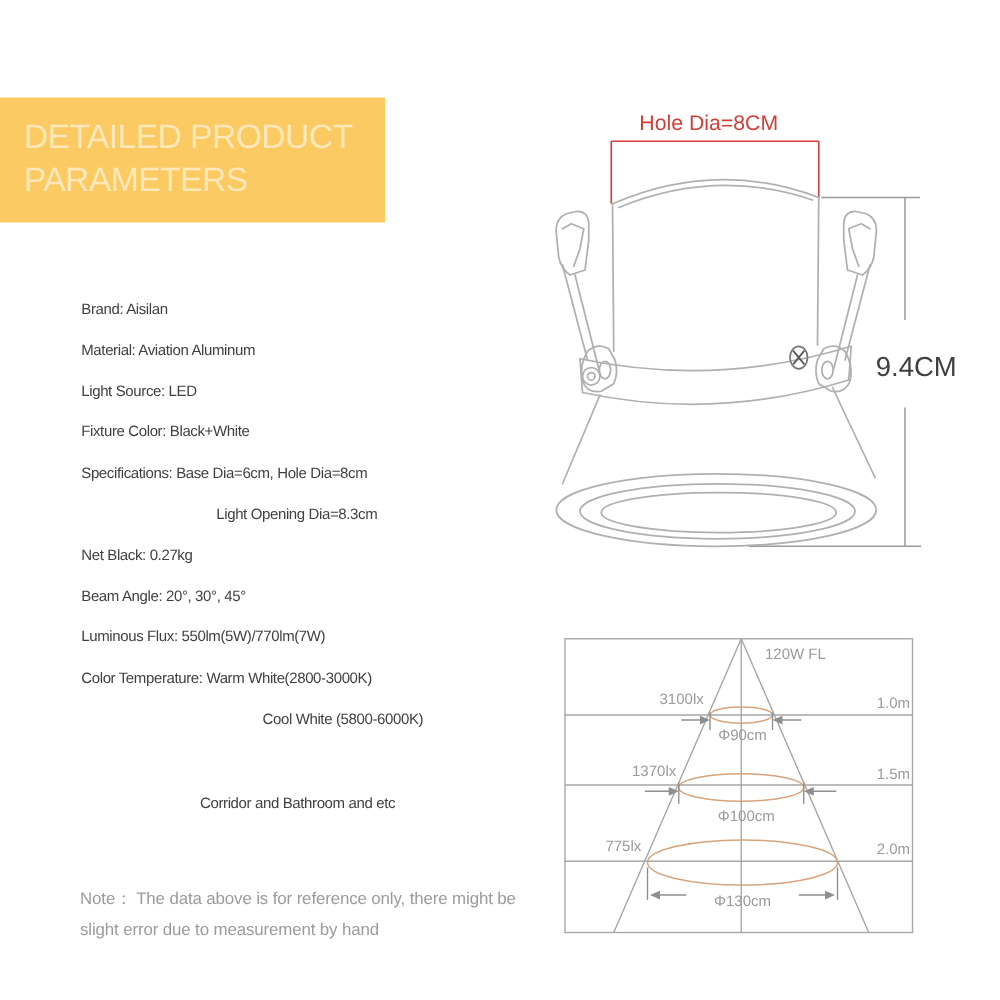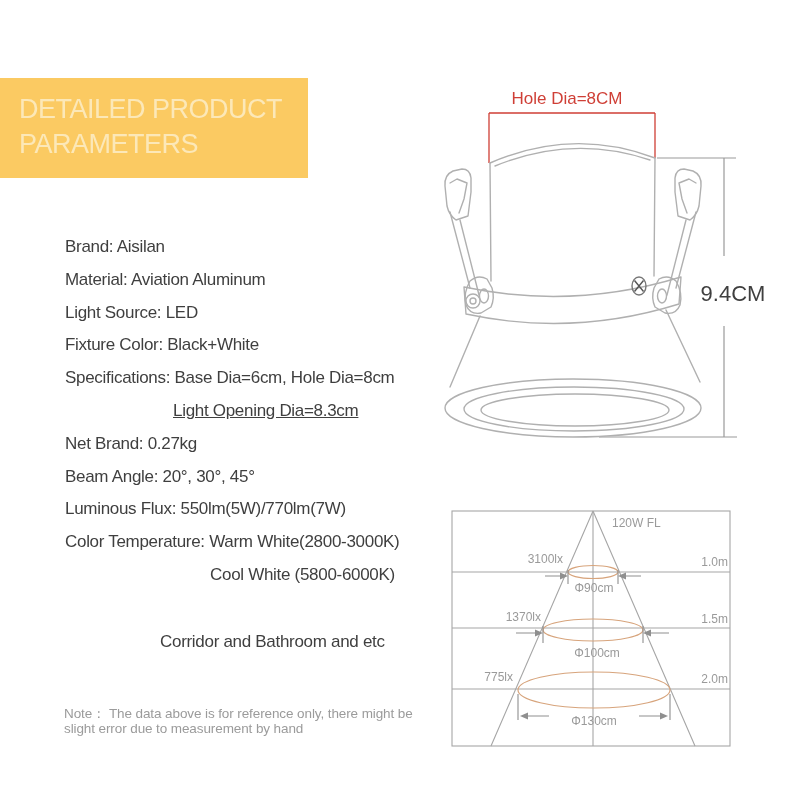--- a/index.html
+++ b/index.html
@@ -14,30 +14,30 @@
     position:absolute;left:0;top:78px;width:308px;height:100px;
     background:#fbca62;color:#fce8b8;
     font-size:27px;line-height:35px;letter-spacing:-0.5px;
     padding-top:14px;padding-left:19px;box-sizing:border-box;
     font-weight:400;
   }
 
   
   .specs{
     position:absolute;left:65px;top:231px;width:400px;
-    color:#3f3f3f;font-size:17px;line-height:32.8px;letter-spacing:-0.3px;
+    color:#3f3f3f;font-size:12px;line-height:32.8px;letter-spacing:-0.3px;
   }
-  .specs .ind-a{padding-left:108px;text-decoration:underline;}
+  .specs .ind-a{padding-left:108px;}
   .specs .ind-b{padding-left:145px;}
   .specs .ind-c{padding-left:95px;margin-top:34px;}
 
   
   .note{
     position:absolute;left:64px;top:706px;width:352px;
-    color:#9b9b9b;font-size:13.5px;line-height:15px;letter-spacing:-0.1px;
+    color:#9b9b9b;font-size:13.5px;line-height:25px;letter-spacing:-0.1px;
   }
 
   
   .fixture-svg{position:absolute;left:430px;top:80px;}
   .beam-svg{position:absolute;left:440px;top:500px;}
   svg{display:block;}
   svg text{font-family:"Liberation Sans", sans-serif;}
   .sketch{stroke:#b0b0b0;stroke-width:1.4;fill:none;stroke-linecap:round;stroke-linejoin:round;}
   .dim-red{stroke:#cf3f36;stroke-width:1.3;fill:none;}
   .dim-gray{stroke:#9a9a9a;stroke-width:1.2;fill:none;}
@@ -59,21 +59,21 @@
     <div>PARAMETERS</div>
   </div>
 
   <div class="specs">
     <div>Brand: Aisilan</div>
     <div>Material: Aviation Aluminum</div>
     <div>Light Source: LED</div>
     <div>Fixture Color: Black+White</div>
     <div>Specifications: Base Dia=6cm, Hole Dia=8cm</div>
     <div class="ind-a">Light Opening Dia=8.3cm</div>
-    <div>Net Brand: 0.27kg</div>
+    <div>Net Black: 0.27kg</div>
     <div>Beam Angle: 20°, 30°, 45°</div>
     <div>Luminous Flux: 550lm(5W)/770lm(7W)</div>
     <div>Color Temperature: Warm White(2800-3000K)</div>
     <div class="ind-b">Cool White  (5800-6000K)</div>
     <div class="ind-c">Corridor and Bathroom and etc</div>
   </div>
 
   <div class="note">Note：  The data above is for reference only, there might be slight  error due to measurement by hand</div>
 
   <svg class="fixture-svg" width="350" height="390" viewBox="430 80 350 390">

